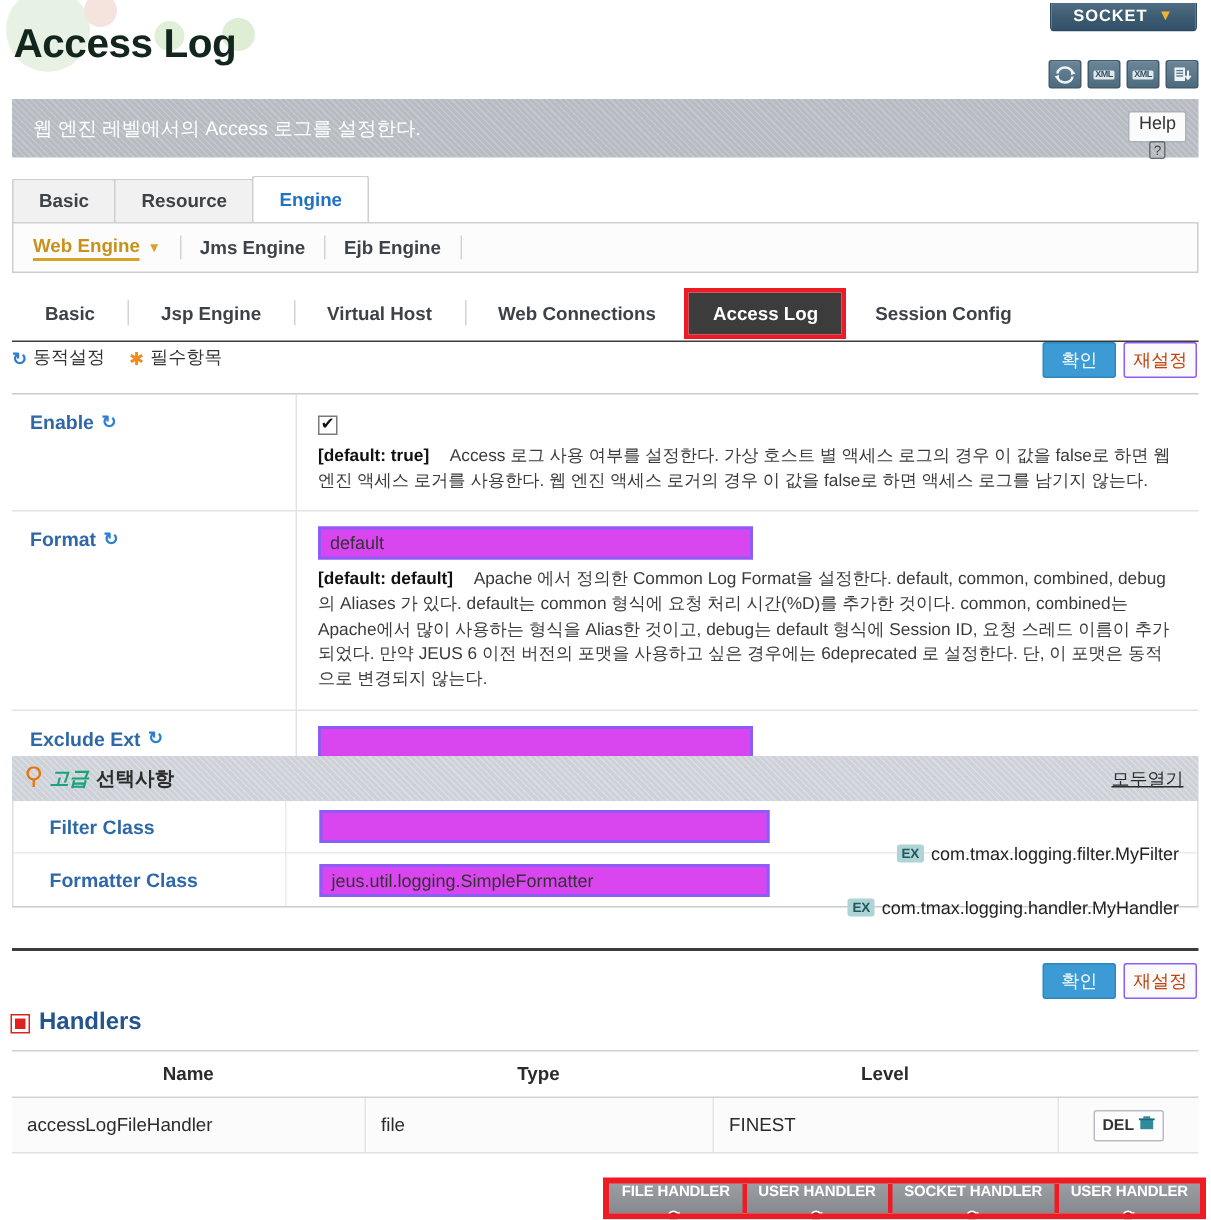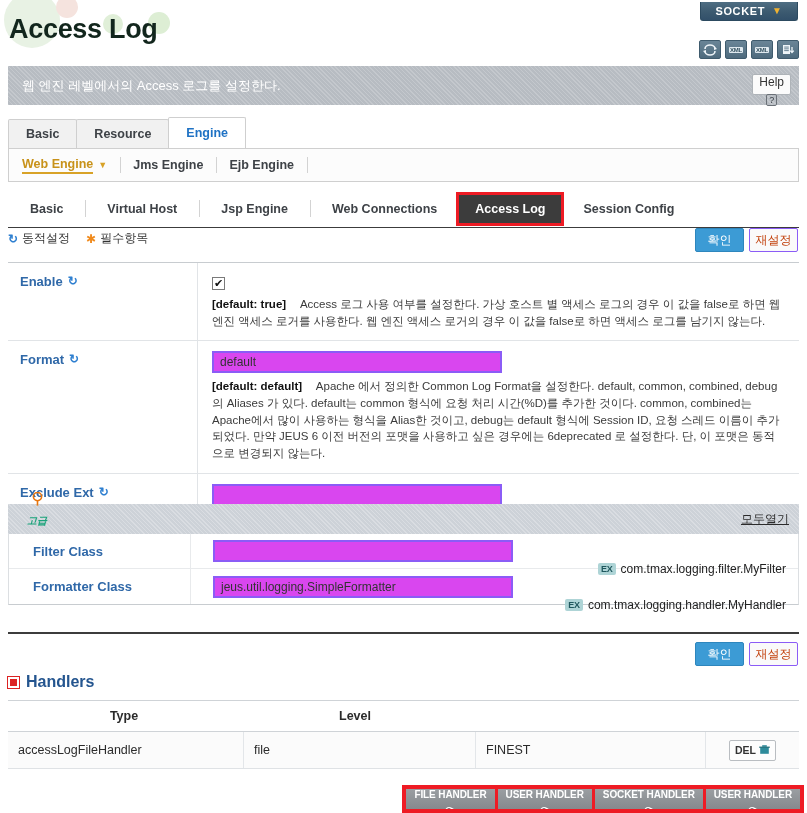--- a/index.html
+++ b/index.html
@@ -208,21 +208,21 @@
 
   
   .adv-header {
     position: absolute; left: 8px; top: 504px;
     width: 791px; height: 30px;
     background-color: #cdd2d8;
     background-image: repeating-linear-gradient(45deg,
         rgba(255,255,255,.25) 0 1px, rgba(0,0,0,0) 1px 3px);
     display: flex; align-items: center;
   }
-  .adv-title { margin-left: 9px; display: flex; align-items: center; gap: 5px; font-size: 10px; flex-direction: column; }
+  .adv-title { margin-left: 9px; display: flex; align-items: center; gap: 5px; font-size: 13px; }
   .adv-pin { color: #e8760e; font-size: 13px; }
   .adv-ko { color: #1aa37a; font-weight: bold; font-style: italic; }
   .adv-kr { color: #2b2b2b; font-weight: bold; }
   .adv-open {
     position: absolute; right: 10px; font-size: 12px; color: #2b2b2b;
     text-decoration: underline;
   }
   .adv-table {
     position: absolute; left: 8px; top: 534px; width: 791px;
     border-left: 1px solid #dcdfe2; border-right: 1px solid #dcdfe2;
@@ -375,24 +375,24 @@
       <span class="eng-label">Ejb Engine</span>
     </div>
     <div class="eng-tail"></div>
   </div>
 
   <div class="tabs3">
     <div class="tab3">
       <span>Basic</span>
     </div>
     <div class="tab3">
+      <span>Jsp Engine</span>
+    </div>
+    <div class="tab3">
       <span>Virtual Host</span>
-    </div>
-    <div class="tab3">
-      <span>Jsp Engine</span>
     </div>
     <div class="tab3">
       <span>Web Connections</span>
     </div>
     <div class="tab3 active">
       <span>Access Log</span>
     </div>
     <div class="tab3 after-active">
       <span>Session Config</span>
     </div>
@@ -507,20 +507,21 @@
     <div class="btn-reset">재설정</div>
   </div>
 
   <div class="handlers-title">
     <span class="sq-icon"></span>
     <span>Handlers</span>
   </div>
 
   <div class="htable">
     <div class="hhead">
+      <div class="c-name">Name</div>
       <div class="c-type">Type</div>
       <div class="c-level">Level</div>
       <div class="c-act"></div>
     </div>
     <div class="hrow">
       <div class="c-name">accessLogFileHandler</div>
       <div class="c-type">file</div>
       <div class="c-level">FINEST</div>
       <div class="c-act">
         <div class="del-btn">

